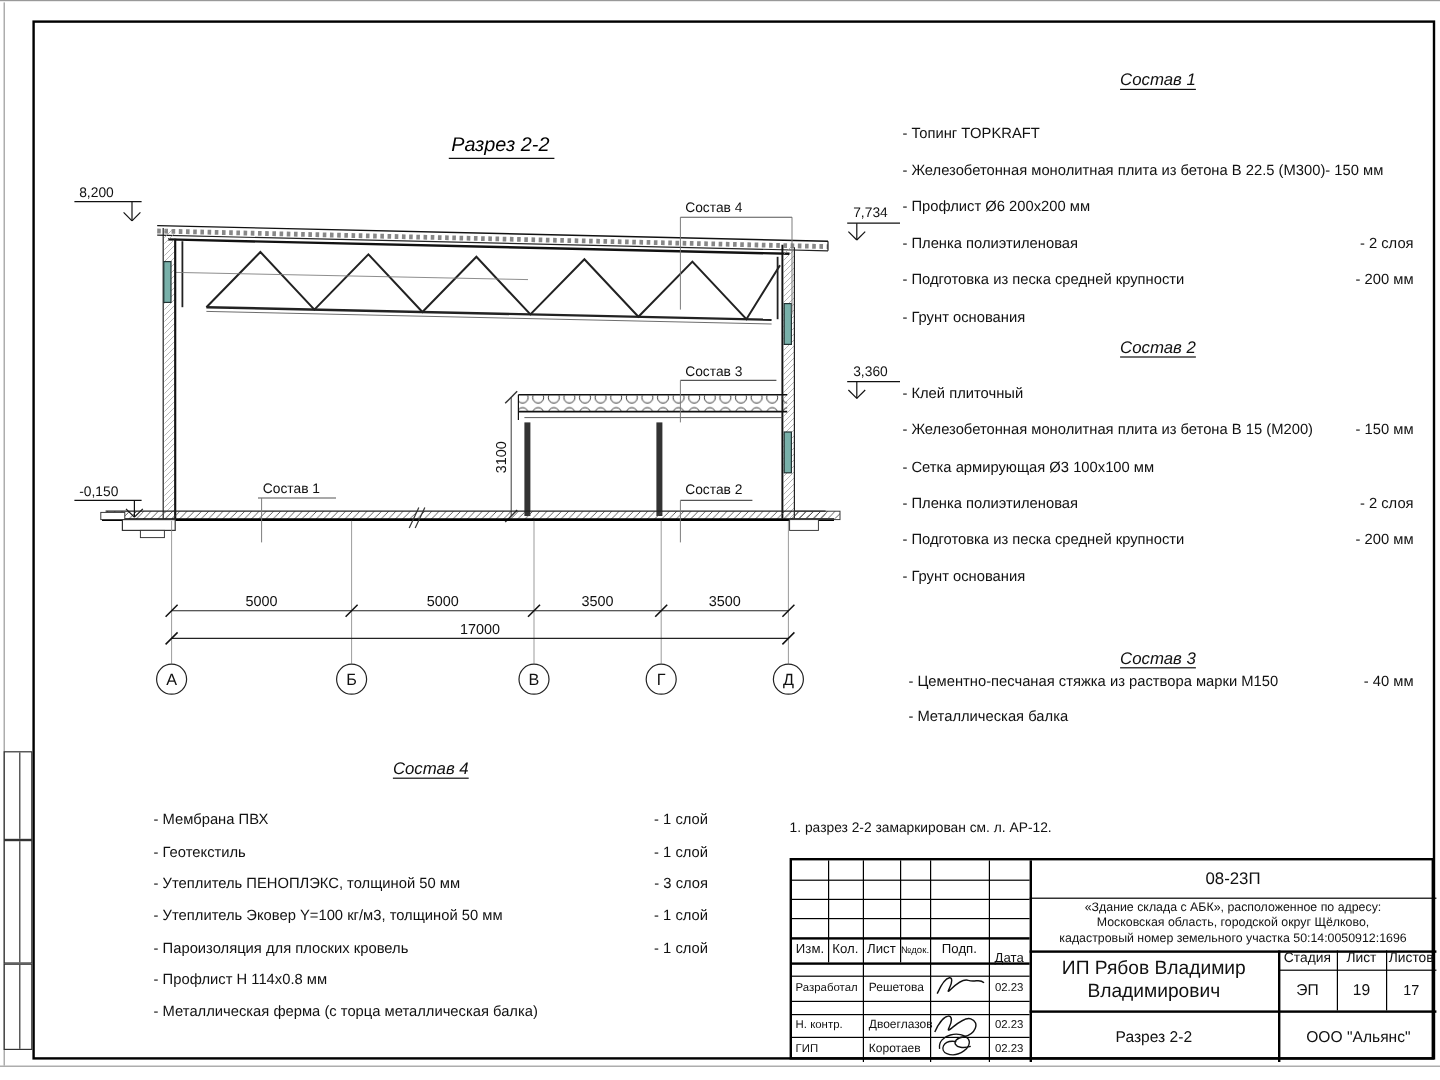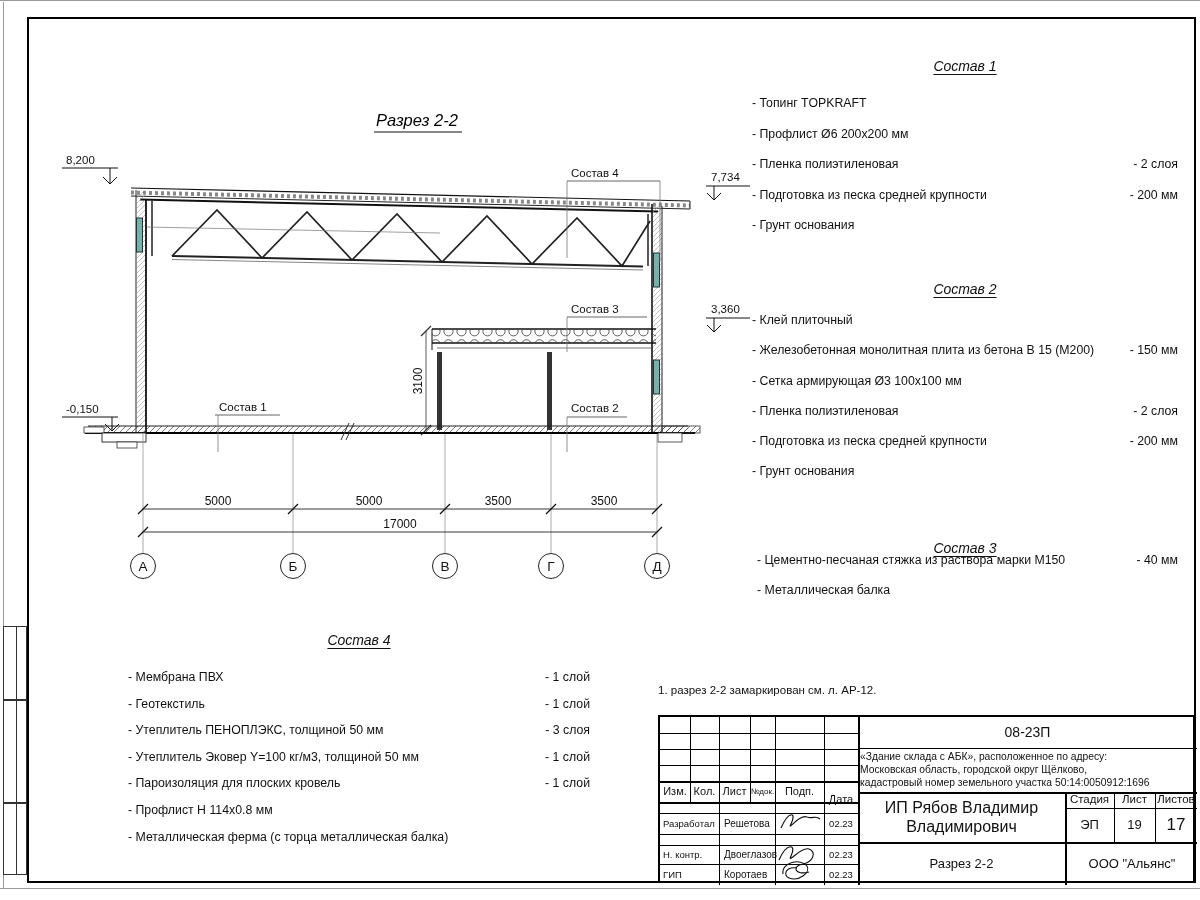--- a/index.html
+++ b/index.html
@@ -6,21 +6,21 @@
   html,body { width:1200px; height:900px; background:#fff; font-family:"Liberation Sans", sans-serif; color:#111; }
   .sheet { position:relative; width:1200px; height:900px; background:#fff; overflow:hidden; }
   .abs { position:absolute; }
   .frame { border:2px solid #000; }
   .edge { background:#999; }
   .hline { background:#000; height:1px; }
   .vline { background:#000; width:1px; }
   svg { font-family:"Liberation Sans", sans-serif; }
   .comp { font-size:12.3px; }
   .comp-head { font-size:14px; font-style:italic; text-decoration:underline; text-underline-offset:3px; text-align:center; }
-  .citem { display:flex; justify-content:space-between; align-items:flex-start; height:30.5px; white-space:nowrap; }
+  .citem { display:flex; justify-content:space-between; align-items:center; height:30.5px; white-space:nowrap; }
   .cname { text-align:left; }
   .cval  { text-align:right; padding-left:8px; }
   .c2 .citem { height:30.3px; }
   .c3 .citem { height:29.5px; }
   .c4 .citem { height:26.6px; }
   .note { font-size:11.5px; }
   .tb { font-size:11px; }
   .tb .cell { position:absolute; display:flex; align-items:center; justify-content:center; text-align:center; line-height:1.2; }
   .tb .lft { justify-content:flex-start; padding-left:3px; text-align:left; }
   .stampbox { border:1px solid #333; }
@@ -211,20 +211,24 @@
     </g>
   </svg>
 
   <div class="abs comp comp-head" style="left:752px;top:58px;width:426px">Состав 1</div>
   <div class="abs comp" style="left:752px;top:96px;width:426px">
     <div class="citem">
         <span class="cname">- Топинг TOPKRAFT</span>
         <span class="cval"></span>
       </div>
     <div class="citem">
+        <span class="cname">- Железобетонная  монолитная плита из бетона  В 22.5 (М300)- 150 мм</span>
+        <span class="cval"></span>
+      </div>
+    <div class="citem">
         <span class="cname">- Профлист Ø6 200х200 мм</span>
         <span class="cval"></span>
       </div>
     <div class="citem">
         <span class="cname">- Пленка полиэтиленовая</span>
         <span class="cval">-  2 слоя</span>
       </div>
     <div class="citem">
         <span class="cname">- Подготовка из песка средней  крупности</span>
         <span class="cval">- 200 мм</span>
@@ -353,29 +357,29 @@
     <div class="cell lft" style="left:61px;top:147px;width:54px;height:21px;font-size:10px">Коротаев</div>
     <div class="cell" style="left:164px;top:147px;width:34px;height:21px;font-size:9.5px">02.23</div>
 
     <svg class="abs" style="left:115px;top:85px" width="49" height="83" viewBox="0 0 49 83">
       <path d="M6,26 C14,8 22,10 16,22 C12,30 24,12 32,15 C38,17 41,13 45,17" fill="none" stroke="#111" stroke-width="1.2"></path>
       <path d="M4,58 C12,40 22,42 16,54 C12,63 26,44 34,47 C42,50 38,60 28,62 C16,64 20,74 34,70" fill="none" stroke="#111" stroke-width="1.2"></path>
       <path d="M8,72 C6,60 26,56 32,64 C36,70 24,80 14,76 C8,74 10,64 22,66" fill="none" stroke="#111" stroke-width="1.1"></path>
     </svg>
 
     <div class="cell" style="left:198px;top:0;width:339px;height:31px;font-size:14px">08-23П</div>
-    <div class="abs" style="left:200px;top:33px;width:335px;height:42px;font-size:10.3px;line-height:13px">
+    <div class="abs" style="left:200px;top:33px;width:335px;height:42px;font-size:10.3px;text-align:center;line-height:13px">
       <div>«Здание склада с АБК», расположенное по адресу:</div>
       <div>Московская область, городской округ Щёлково,</div>
       <div>кадастровый номер земельного участка 50:14:0050912:1696</div>
     </div>
     <div class="cell" style="left:198px;top:77px;width:207px;height:46px;font-size:16px">ИП Рябов Владимир Владимирович</div>
     <div class="cell" style="left:405px;top:75px;width:49px;height:16px;font-size:11.5px">Стадия</div>
     <div class="cell" style="left:454px;top:75px;width:41px;height:16px;font-size:11.5px">Лист</div>
     <div class="cell" style="left:495px;top:75px;width:42px;height:16px;font-size:11.5px">Листов</div>
     <div class="cell" style="left:405px;top:91px;width:49px;height:34px;font-size:13px">ЭП</div>
     <div class="cell" style="left:454px;top:91px;width:41px;height:34px;font-size:13px">19</div>
-    <div class="cell" style="left:495px;top:91px;width:42px;height:34px;font-size:17px">17</div>
+    <div class="cell" style="left:495px;top:91px;width:42px;height:34px;font-size:12px">17</div>
     <div class="cell" style="left:198px;top:125px;width:207px;height:43px;font-size:13px">Разрез 2-2</div>
     <div class="cell" style="left:407px;top:125px;width:130px;height:43px;font-size:13px">ООО "Альянс"</div>
   </div>
 
 </div>
 
 </body></html>

